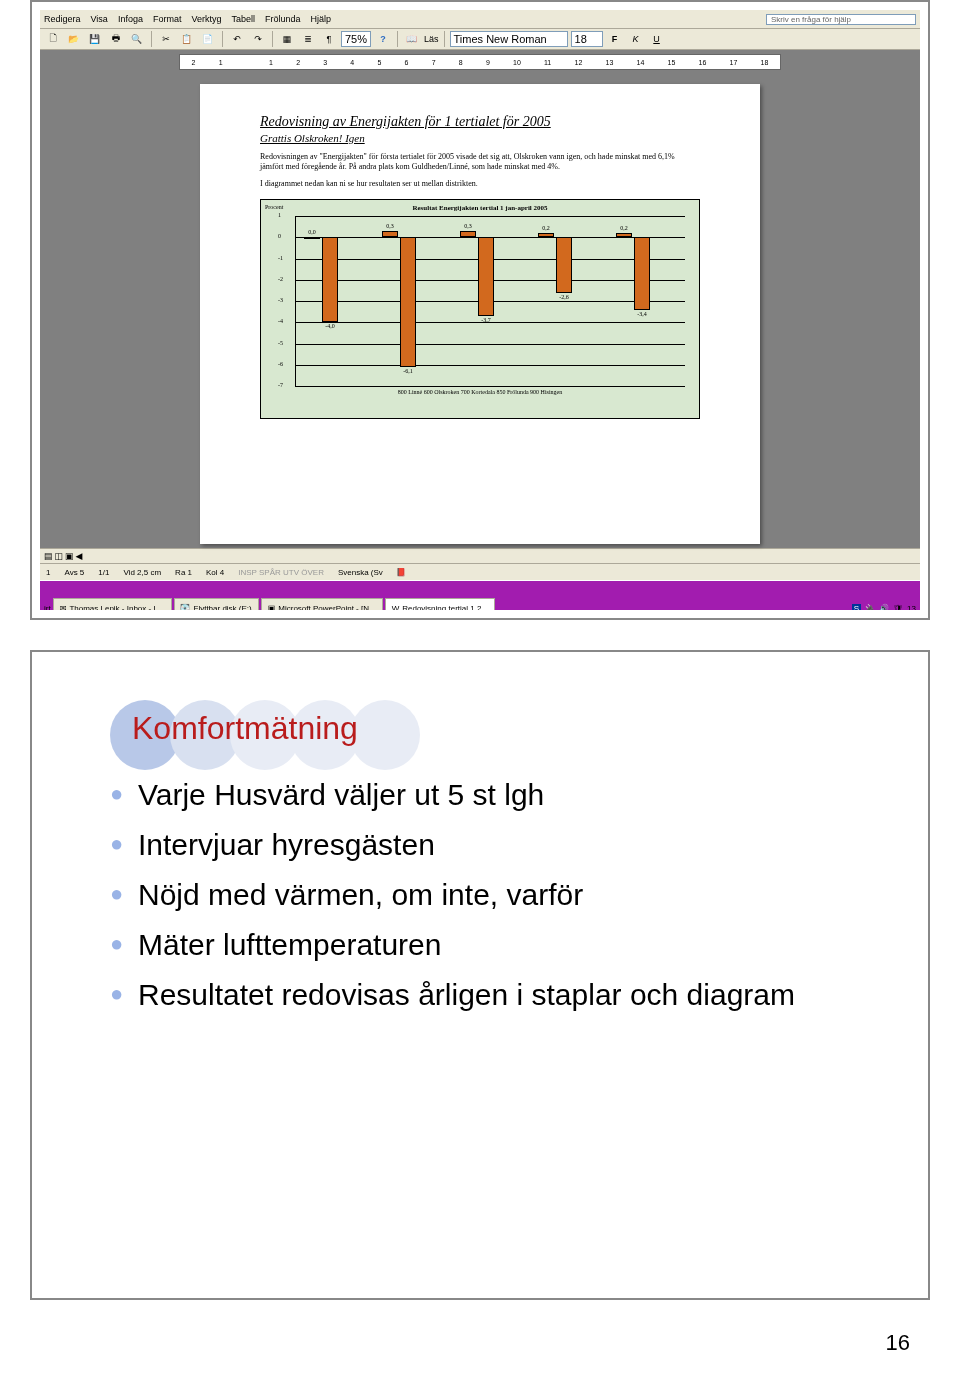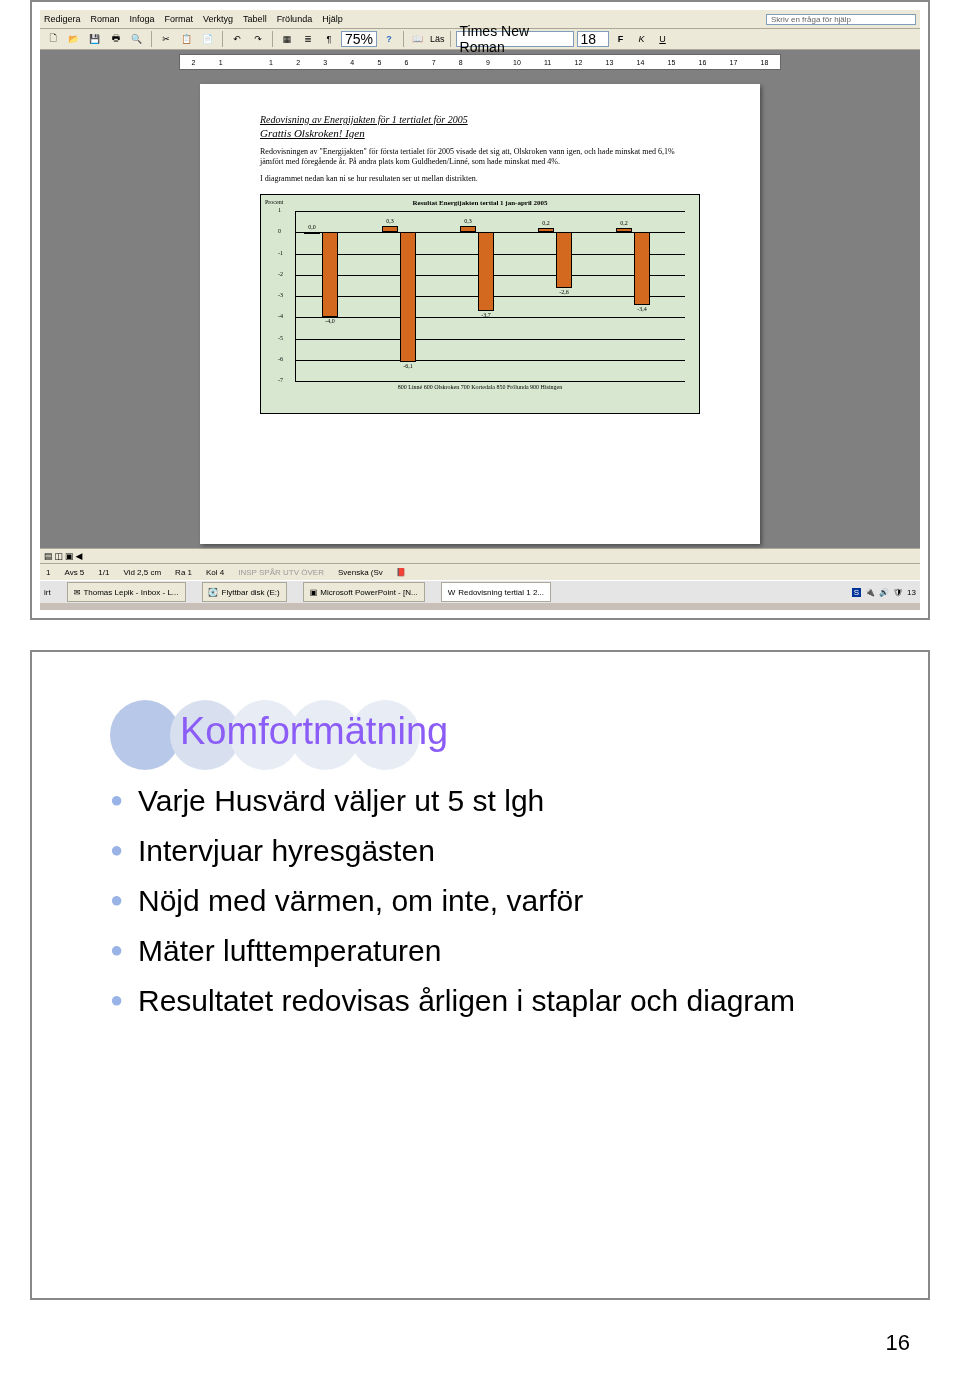--- a/index.html
+++ b/index.html
@@ -54,21 +54,21 @@
   }
   .tbtn{
     width:16px;height:16px;
     border:1px solid #ece9d8;
     display:flex;align-items:center;justify-content:center;
     font-size:9px;
   }
   .tsep{width:1px;height:16px;background:#aca899;margin:0 2px;}
   .tdrop{
     background:#fff;border:1px solid #7f9db9;
-    height:14px;font-size:14px;padding:0 3px;
+    height:14px;font-size:11px;padding:0 3px;
     display:flex;align-items:center;
   }
   .ruler-wrap{
     background:#808080;
     padding:4px 0;
     display:flex;justify-content:center;
   }
   .ruler{
     background:#fff;
     width:600px;height:14px;
@@ -85,21 +85,21 @@
   }
   .paper{
     background:#fff;
     width:560px;height:100%;
     box-shadow:2px 2px 4px rgba(0,0,0,0.4);
     padding:30px 60px;
     box-sizing:border-box;
     font-family:'Times New Roman',serif;
   }
   .paper h1{
-    font-size:10px;margin:0 0 2px 0;
+    font-size:14px;margin:0 0 2px 0;
     font-style:italic;text-decoration:underline;
     font-weight:normal;
   }
   .paper h2{
     font-size:11px;margin:0 0 8px 0;
     font-style:italic;text-decoration:underline;
     font-weight:normal;
   }
   .paper p{font-size:8px;margin:0 0 6px 0;line-height:1.3;}
   .chart-box{
@@ -139,25 +139,25 @@
     text-align:center;font-size:6px;margin-top:2px;
   }
   .statusbar{
     background:#ece9d8;
     border-top:1px solid #aca899;
     height:16px;font-size:8px;
     display:flex;align-items:center;gap:14px;
     padding:0 6px;
   }
   .taskbar{
-    background:#e5e5e5;
+    background:#a21caf;
     border-top:1px solid #fff;
     height:22px;
-    display:flex;align-items:center;gap:16px;
-    padding:0 4px;font-size:8px;
+    display:flex;align-items:center;gap:2px;
+    padding:16px 4px;font-size:8px;
   }
   .task{
     background:#ece9d8;border:1px solid #aca899;
     padding:1px 6px;height:16px;
     display:flex;align-items:center;gap:3px;
   }
   .task.act{background:#fff;}
   .tray{margin-left:auto;display:flex;gap:4px;align-items:center;}
   .view-icons{
     background:#ece9d8;border-top:1px solid #aca899;
@@ -179,23 +179,23 @@
     width:70px;height:70px;border-radius:50%;
     margin-right:-10px;
   }
   .c0{background:#b8c8e8;z-index:1;}
   .c1{background:#d8e0f0;z-index:2;}
   .c2{background:#e8ecf5;z-index:3;}
   .c3{background:#e8ecf5;z-index:2;}
   .c4{background:#e8ecf5;z-index:1;}
   .s2-title{
     position:relative;z-index:10;
-    font-size:38px;
-    margin:20px 0 30px 100px;
-    color:#8b5cf6;
+    font-size:32px;
+    margin:20px 0 30px 52px;
+    color:#b91c1c;
   }
   .bullets{list-style:none;padding:0;margin:0 0 0 30px;}
   .bullets li{
     font-size:30px;
     color:#000;
     margin-bottom:14px;
     position:relative;
     padding-left:28px;
     line-height:1.2;
   }
@@ -214,21 +214,21 @@
 </head>
 <body>
 
 <div class="page">
 
 <div class="slide-frame">
 <div class="wp">
 
   <div class="menubar">
     <span>Redigera</span>
-    <span>Roman</span>
+    <span>Visa</span>
     <span>Infoga</span>
     <span>Format</span>
     <span>Verktyg</span>
     <span>Tabell</span>
     <span>Frölunda</span>
     <span>Hjälp</span>
     <div class="helpbox">Skriv en fråga för hjälp</div>
   </div>
 
   <div class="toolbar">

